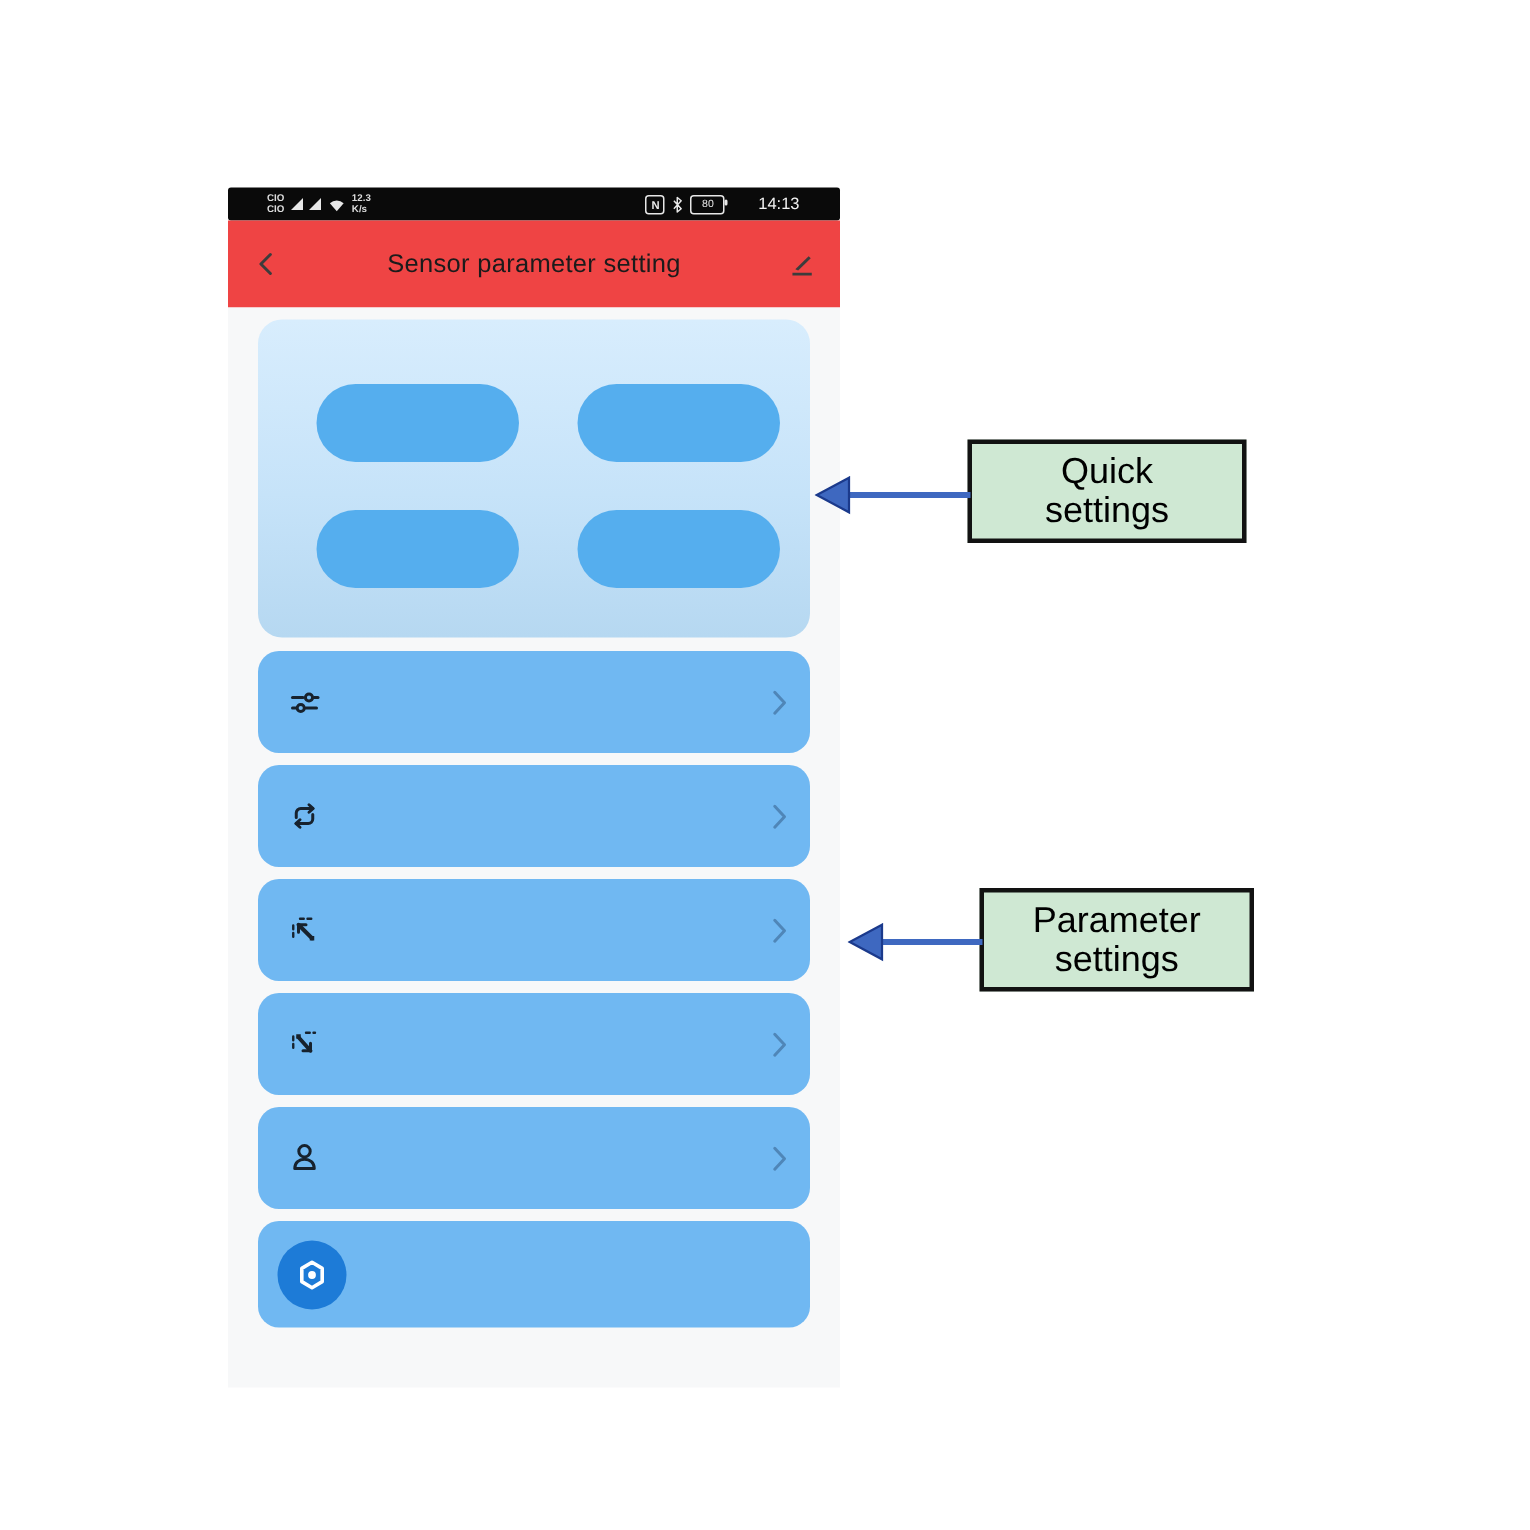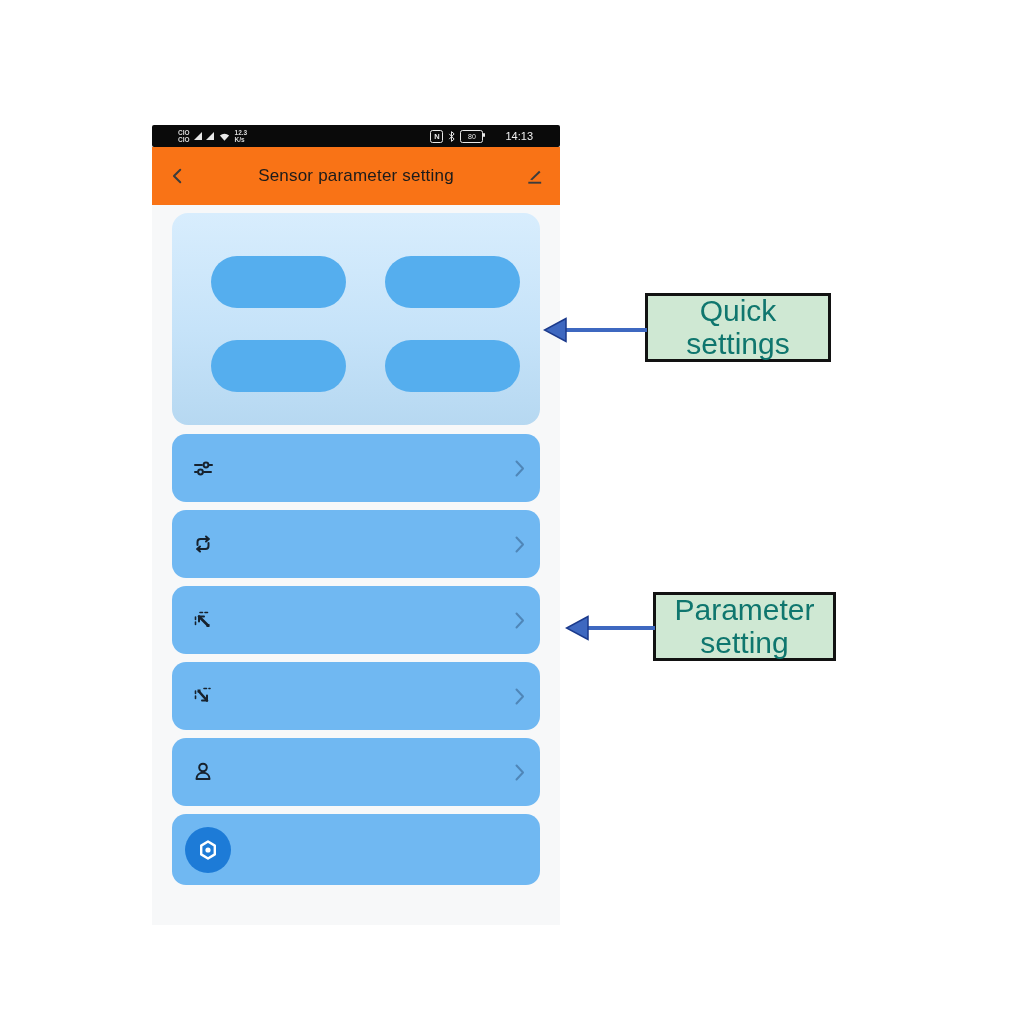--- a/index.html
+++ b/index.html
@@ -21,21 +21,21 @@
   .sim-col,.speed-col{display:flex;flex-direction:column;justify-content:center;
     font-size:6.5px;line-height:7px;font-weight:bold;color:#dcdcdc;letter-spacing:0;}
   .tri{width:0;height:0;border-left:8px solid transparent;border-bottom:8px solid #e8e8e8;}
   .nfc-badge{width:11px;height:11px;border:1px solid #e8e8e8;border-radius:2.5px;
     font-size:7.5px;font-weight:bold;display:flex;align-items:center;justify-content:center;color:#e8e8e8;}
   .battery{width:21px;height:11px;border:1px solid #e8e8e8;border-radius:2.5px;position:relative;
     font-size:7px;display:flex;align-items:center;justify-content:center;color:#e8e8e8;}
   .battery::after{content:"";position:absolute;right:-3px;top:2.5px;width:2px;height:4px;background:#e8e8e8;border-radius:1px;}
   .sb-time{font-size:11px;color:#f2f2f2;margin-left:18px;}
   .appheader{
-    height:58px;background:#f97316;position:relative;display:flex;align-items:center;justify-content:center;
+    height:58px;background:#ef4444;position:relative;display:flex;align-items:center;justify-content:center;
   }
   .back-btn{position:absolute;left:14px;top:17px;width:24px;height:24px;display:flex;align-items:center;justify-content:center;cursor:pointer;}
   .edit-btn{position:absolute;right:14px;top:17px;width:24px;height:24px;display:flex;align-items:center;justify-content:center;cursor:pointer;}
   .app-title{font-size:17px;font-weight:500;color:#1b1b1b;letter-spacing:.2px;}
   .screenbody{
     position:absolute;top:80px;left:0;right:0;bottom:0;
     background:#f7f8f9;padding:8px 20px 0;box-sizing:border-box;
   }
   .quick-card{
     height:212px;border-radius:16px;
@@ -52,21 +52,21 @@
   }
   .srow.first{margin-top:9px;}
   .srow.last{height:71px;}
   .row-icon{width:26px;height:26px;display:flex;align-items:center;justify-content:center;}
   .gear-badge{width:46px;height:46px;border-radius:50%;background:#1d7bd7;
     display:flex;align-items:center;justify-content:center;margin-left:-5px;}
   
   .note{
     position:absolute;background:#cfe8d3;border:3px solid #121212;
     display:flex;align-items:center;justify-content:center;text-align:center;
-    font-size:30px;line-height:1.08;color:#0f766e;box-sizing:border-box;padding:0 30px;
+    font-size:24px;line-height:1.08;color:#000000;box-sizing:border-box;padding:0 30px;
   }
   .note1{left:645px;top:293px;width:186px;height:69px;}
   .note2{left:653px;top:592px;width:183px;height:69px;}
   .arrow-svg{position:absolute;}
 </style>
 </head>
 <body>
 
 <div class="phone">
 
@@ -207,18 +207,18 @@
 
 <div class="note note1">
   <span>Quick settings</span>
 </div>
 <svg class="arrow-svg" style="left:543px;top:316px;" width="106" height="28">
   <line x1="104" y1="14" x2="22" y2="14" stroke="#3e68c0" stroke-width="4"></line>
   <polygon points="23,2.5 1.5,14 23,25.5" fill="#3e68c0" stroke="#1b3a8c" stroke-width="1.5"></polygon>
 </svg>
 
 <div class="note note2">
-  <span>Parameter setting</span>
+  <span>Parameter settings</span>
 </div>
 <svg class="arrow-svg" style="left:565px;top:614px;" width="92" height="28">
   <line x1="90" y1="14" x2="22" y2="14" stroke="#3e68c0" stroke-width="4"></line>
   <polygon points="23,2.5 1.5,14 23,25.5" fill="#3e68c0" stroke="#1b3a8c" stroke-width="1.5"></polygon>
 </svg>
 
 </body></html>

